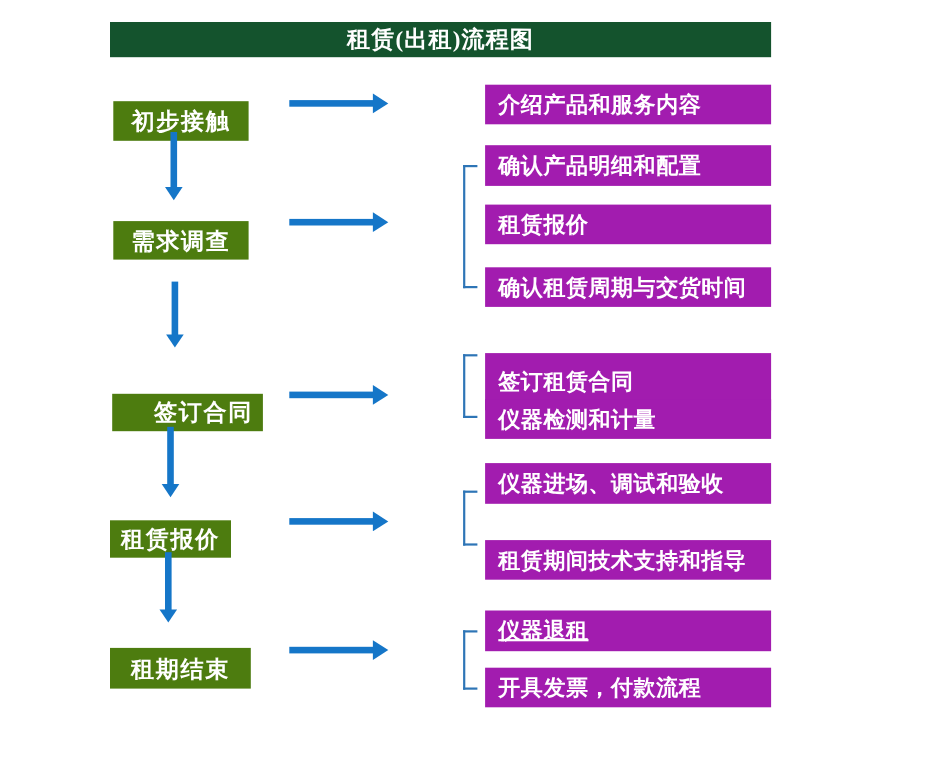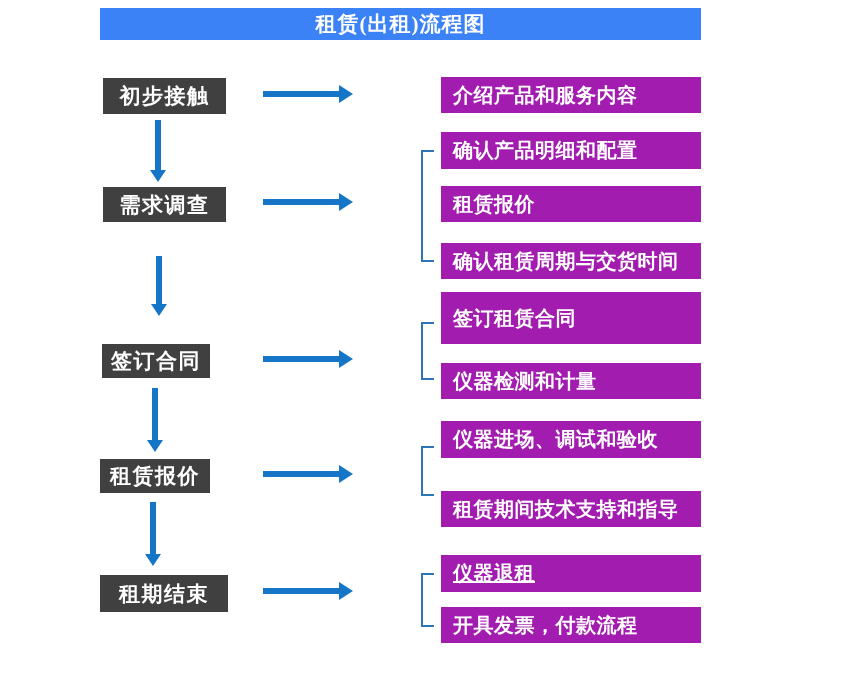--- a/index.html
+++ b/index.html
@@ -4,47 +4,47 @@
 <style>
   html,body{margin:0;padding:0;background:#ffffff;}
   .canvas{
     position:relative;
     width:844px;height:688px;
     background:#ffffff;
     font-family:"Liberation Serif","DejaVu Serif",serif;
     overflow:hidden;
   }
   .title-bar{
-    position:absolute;left:100px;top:8px;width:601px;height:32px;
-    background:#3b82f6;color:#ffffff;
+    position:absolute;left:100px;top:20px;width:601px;height:32px;
+    background:#14532d;color:#ffffff;
     display:flex;align-items:center;justify-content:center;
     font-size:21px;font-weight:bold;letter-spacing:1px;
   }
   .lbox{
-    position:absolute;background:#404040;color:#ffffff;
+    position:absolute;background:#4d7c0f;color:#ffffff;
     display:flex;align-items:center;justify-content:center;
-    font-size:21px;font-weight:bold;letter-spacing:1.5px;
+    font-size:21px;font-weight:bold;letter-spacing:1.5px;margin-top:14px;
   }
   .lbox.l0{left:103px;top:78px;width:123px;height:36px;}
   .lbox.l1{left:103px;top:187px;width:123px;height:35px;}
-  .lbox.l2{left:102px;top:344px;width:108px;height:34px;}
+  .lbox.l2{left:102px;top:344px;width:108px;height:34px;padding-left:29px;}
   .lbox.l3{left:100px;top:459px;width:110px;height:34px;}
   .lbox.l4{left:100px;top:575px;width:128px;height:37px;}
   .rbox{
     position:absolute;left:441px;width:260px;
     background:#a21caf;color:#ffffff;
     display:flex;align-items:center;
     padding-left:12px;box-sizing:border-box;
     font-size:20px;font-weight:bold;letter-spacing:0.5px;
   }
   .rbox.r0{top:77px;height:36px;}
   .rbox.r1{top:132px;height:37px;}
   .rbox.r2{top:186px;height:36px;}
   .rbox.r3{top:243px;height:36px;}
-  .rbox.r4{top:292px;height:52px;}
+  .rbox.r4{top:321px;height:52px;}
   .rbox.r5{top:363px;height:36px;}
   .rbox.r6{top:421px;height:37px;}
   .rbox.r7{top:491px;height:36px;}
   .rbox.r8{top:555px;height:37px;text-decoration:underline;}
   .rbox.r9{top:607px;height:36px;}
   .harrow{position:absolute;left:263px;width:90px;height:18px;}
   .harrow .shaft{position:absolute;left:0;top:6px;width:77px;height:6px;background:#1576c8;}
   .harrow .head{position:absolute;right:0;top:0;width:0;height:0;
     border-top:9px solid transparent;border-bottom:9px solid transparent;
     border-left:14px solid #1576c8;}

